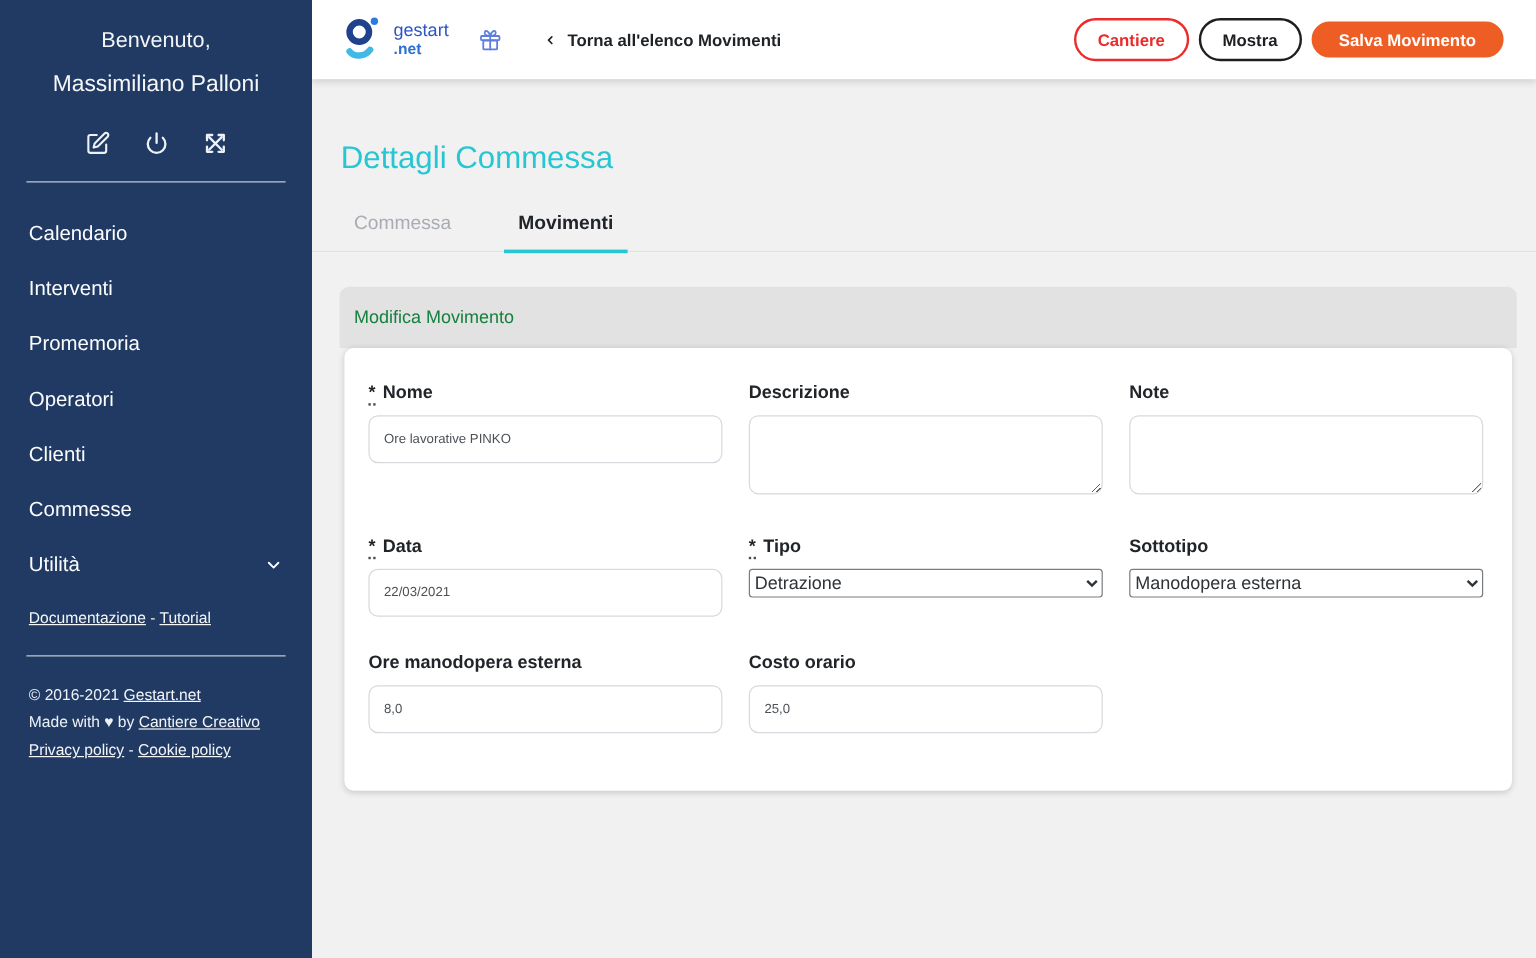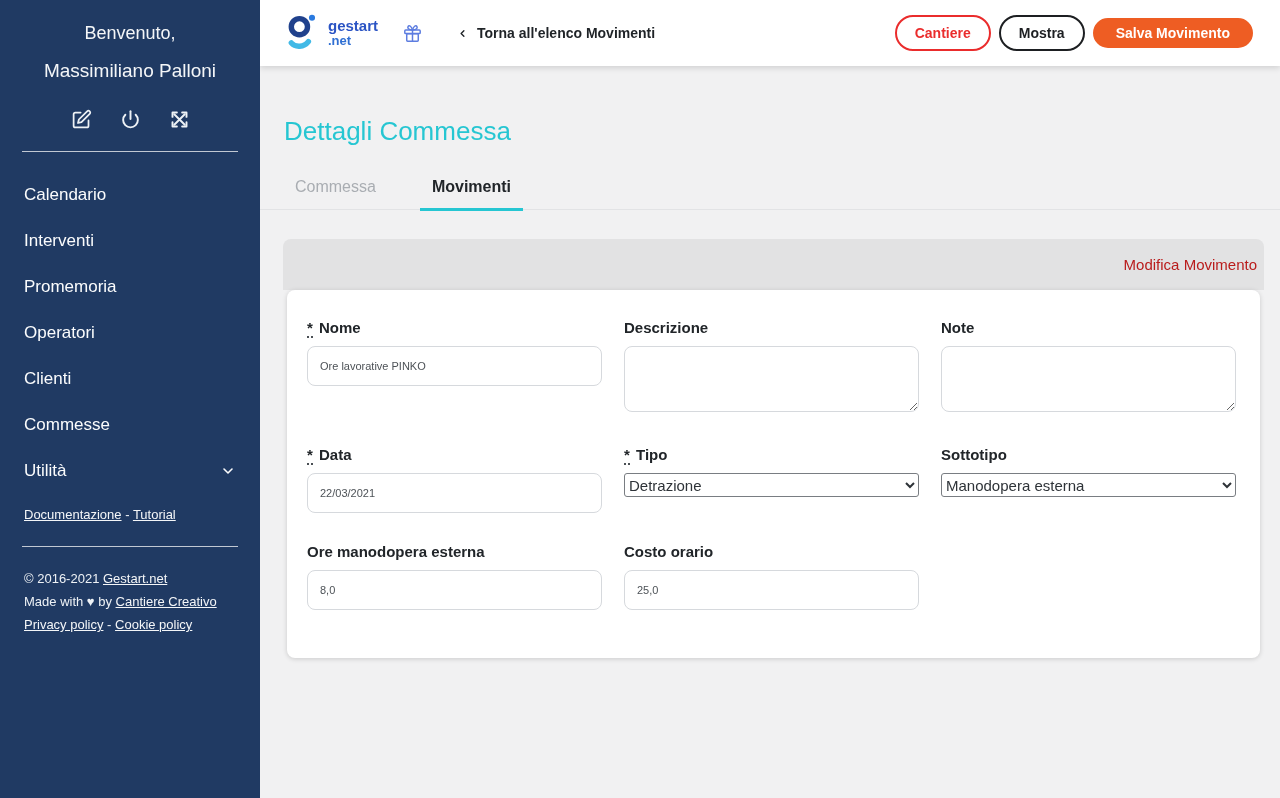--- a/index.html
+++ b/index.html
@@ -22,21 +22,21 @@
   .docs-row { padding:13px 24px 0; font-size:13px; color:#eef2f6; margin-bottom:24px; }
   .side-footer { padding:20px 24px 0; font-size:13px; line-height:23px; color:#eef2f6; }
   .sidebar a { color:#f4f6f8; text-decoration:underline; cursor:pointer; }
 
   
   .topbar { margin-left:260px; height:66px; background:#fff; position:relative; z-index:3;
     display:flex; align-items:center; padding:0 27px 0 25px;
     box-shadow:0 2px 6px rgba(0,0,0,.14); }
   .logo { display:flex; align-items:center; gap:7px; cursor:pointer; }
   .logo-texts { display:flex; flex-direction:column; line-height:15px; }
-  .logo-top { font-size:15px; font-weight:700; color:#2b54c4; }
+  .logo-top { font-size:15px; font-weight:400; color:#2b54c4; }
   .logo-bottom { font-size:13px; font-weight:700; color:#2f6fd3; }
   .gift-btn { margin-left:24px; display:inline-flex; cursor:pointer; }
   .back-link { margin-left:34px; display:flex; align-items:center; gap:9px;
     font-size:14px; font-weight:700; color:#1f2327; cursor:pointer; }
   .topbar-spacer { flex:1; }
   .btn { border-radius:50px; font-family:inherit; font-size:14px; font-weight:700;
     padding:8px 18px; background:#fff; cursor:pointer; }
   .btn + .btn { margin-left:8px; }
   .btn-danger  { border:2px solid #ea2c2c; color:#ea2c2c; }
   .btn-outline { border:2px solid #1d1f22; color:#1d1f22; }
@@ -45,22 +45,22 @@
   
   .content { margin-left:260px; }
   .page-title { color:#26c6d2; font-size:26px; font-weight:500; margin:50px 24px 0 24px; }
   .tabs { margin-top:31px; display:flex; gap:32px; padding-left:23px;
     border-bottom:1px solid #e2e3e5; }
   .tab { padding:0 12px 12px; font-size:16px; cursor:pointer; }
   .tab-inactive { color:#a9adb2; font-weight:500; }
   .tab-active { color:#212529; font-weight:700; border-bottom:3px solid #26c6d2; margin-bottom:-2px; }
 
   .panel-wrap { margin:29px 16px 0 23px; }
-  .panel-header { background:#e2e2e3; border-radius:8px 8px 0 0; padding:17px 7px 17px 12px;
-    font-size:15px; color:#b91c1c;text-align:right; }
+  .panel-header { background:#e2e2e3; border-radius:8px 8px 0 0; padding:17px 12px 17px 12px;
+    font-size:15px; color:#15803d; }
   .card { background:#fff; margin:0 4px; border-radius:8px;
     box-shadow:0 1px 5px rgba(0,0,0,.16); padding:29px 24px 48px 20px; }
   .form-grid { display:grid; grid-template-columns:1fr 1fr 1fr; column-gap:22px; row-gap:30px;
     align-items:start; }
   .field-label { display:block; font-size:15px; font-weight:700; color:#212529; margin-bottom:10px; }
   .req { border-bottom:2px dotted #4a4f54; margin-right:2px; }
   .text-input { width:100%; height:40px; border:1px solid #d6d9dd; border-radius:8px;
     padding:0 12px; font-size:11px; color:#4d5257; font-family:inherit; background:#fff; outline:none; }
   .textarea { width:100%; height:66px; border:1px solid #d6d9dd; border-radius:8px;
     padding:8px 12px; font-size:15px; color:#4d5257; font-family:inherit; background:#fff;

